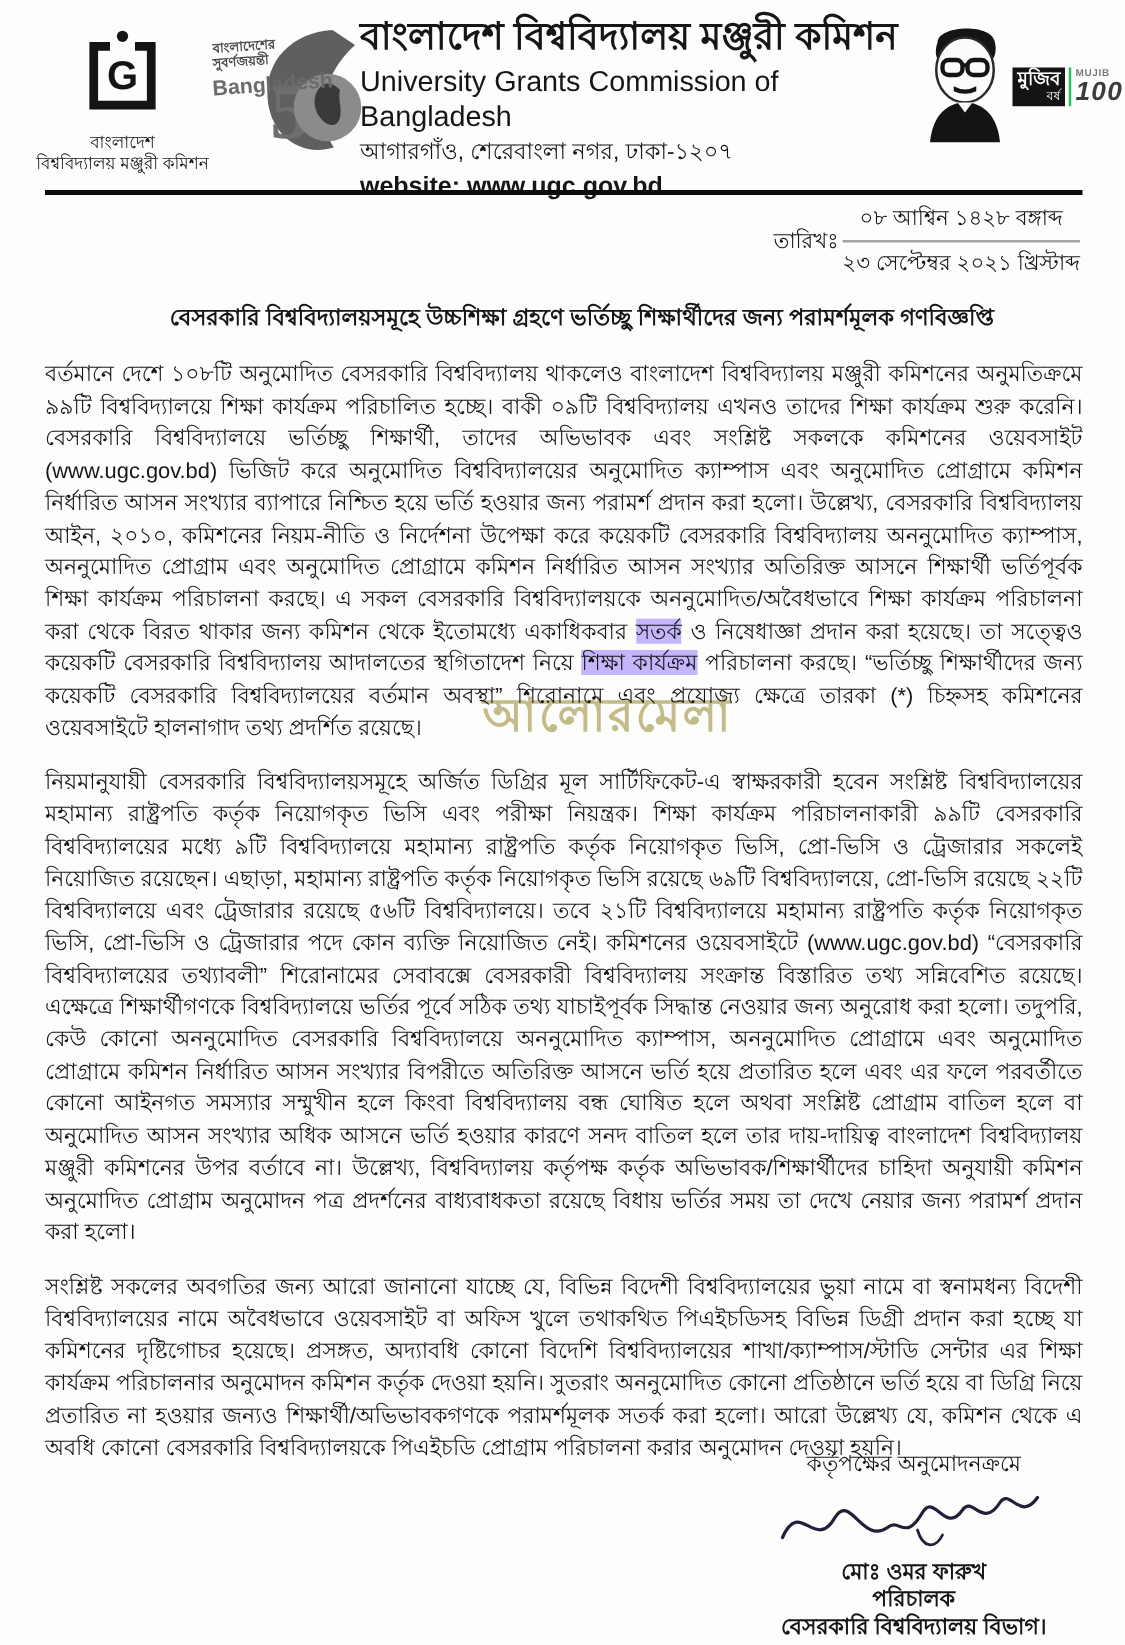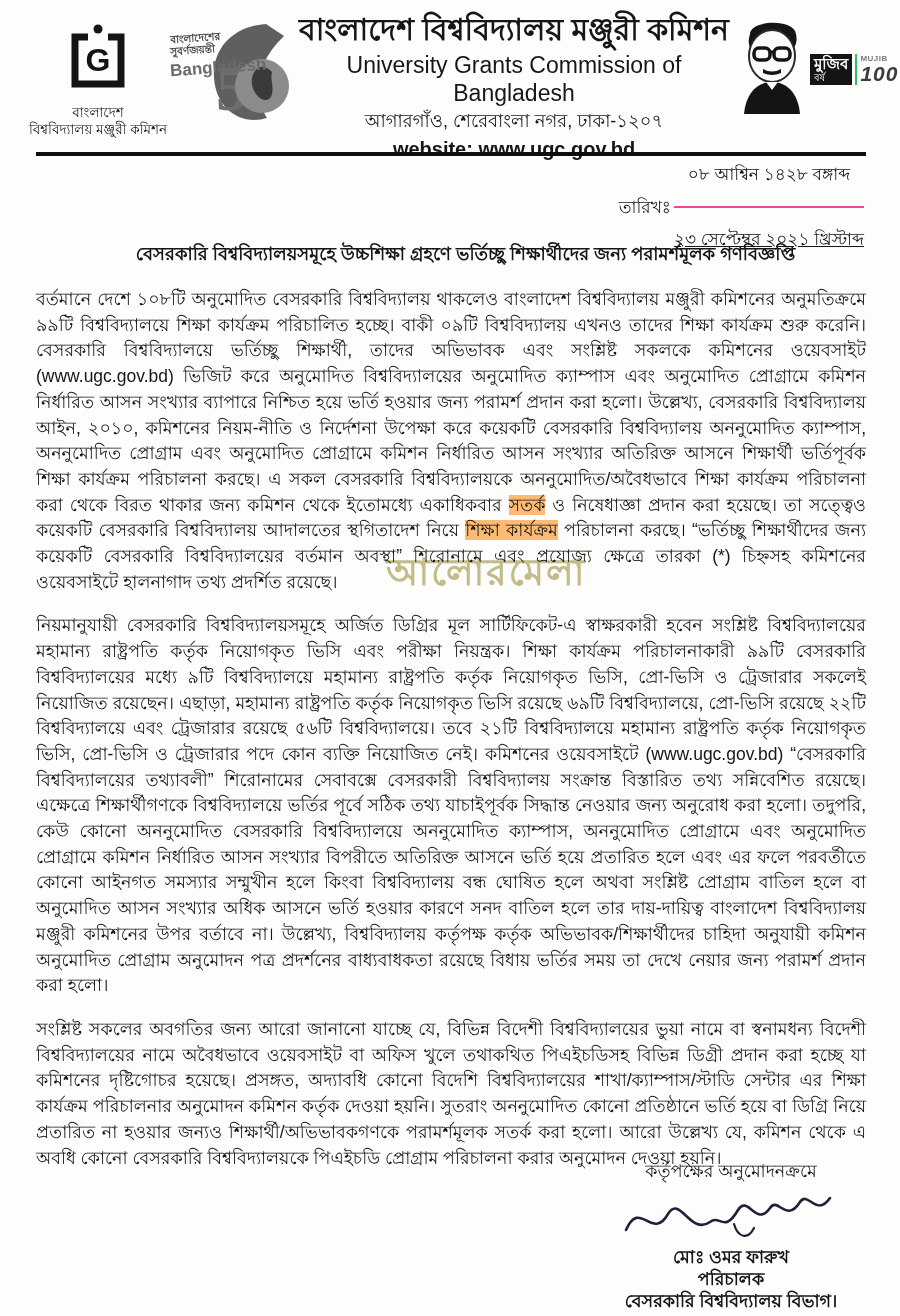--- a/index.html
+++ b/index.html
@@ -8,49 +8,49 @@
     background:#fdfdfb;color:#161616;overflow:hidden;
     font-family:"Liberation Sans", sans-serif;
   }
   
   .ugc-logo{position:absolute;left:28px;top:22px;width:140px;text-align:center;}
   .ugc-logo .caption{font-size:13.5px;font-weight:normal;line-height:17px;margin-top:6px;}
   .bd50-logo{position:absolute;left:170px;top:22px;width:128px;height:110px;}
   .bd50-texts{position:absolute;left:0;top:8px;z-index:2;text-align:left;}
   .bd50-texts .bn{display:block;font-size:10.5px;color:#4a4a4a;font-weight:bold;line-height:12px;transform:rotate(-4deg);}
   .bd50-texts .en{display:block;font-size:17px;color:#6b6b6b;font-weight:bold;margin-top:4px;transform:rotate(-4deg);}
-  .head-center{position:absolute;left:288px;top:12px;width:452px;text-align:center;}
+  .head-center{position:absolute;left:288px;top:12px;width:452px;text-align:left;}
   .head-org-bn{font-size:30px;font-weight:bold;line-height:36px;}
   .head-org-en{font-size:23px;font-weight:normal;line-height:28px;margin-top:3px;}
   .head-address{font-size:18px;line-height:23px;margin-top:3px;}
   .head-website{font-size:20px;font-weight:bold;line-height:25px;margin-top:4px;}
   .mujib-logo{position:absolute;right:18px;top:14px;width:150px;height:110px;}
   .mujib-right{position:absolute;left:78px;top:40px;display:flex;align-items:flex-start;}
-  .mujib-badge{background:#141414;color:#fff;padding:2px 4px;text-align:left;}
+  .mujib-badge{background:#141414;color:#fff;padding:2px 4px;text-align:right;}
   .mujib-badge .l1{font-size:15px;font-weight:bold;line-height:16px;}
   .mujib-badge .l2{font-size:10px;line-height:11px;}
   .mujib-100{margin-left:3px;border-left:2px solid #22c55e;padding-left:3px;}
   .mujib-100 .en{font-size:8px;color:#7a7a7a;font-weight:bold;line-height:9px;letter-spacing:0.5px;}
   .mujib-100 .num{font-size:21px;color:#3c3c3c;font-weight:bold;line-height:22px;letter-spacing:1px;font-style:italic;}
   .rule{position:absolute;left:36px;right:34px;top:152px;height:4px;background:#0d0d0d;}
   
   .memo{position:absolute;left:55px;top:184px;font-size:17.5px;}
   .dateblock{position:absolute;right:36px;top:161px;display:flex;align-items:center;font-size:17px;}
   .datestack{margin-left:3px;text-align:center;}
-  .datestack .top{padding:0 5px 17px;border-bottom:2px solid #ec4899;}
-  .datestack .bottom{padding-top:18px;text-decoration:underline;}
+  .datestack .top{padding:0 5px 3px;border-bottom:2px solid #a3a3a3;}
+  .datestack .bottom{padding-top:3px;}
   
   .subject{position:absolute;left:0;right:0;top:240px;text-align:center;font-weight:bold;font-size:18px;padding-left:31px;}
   
   .watermark{position:absolute;left:386px;top:543px;z-index:0;font-size:37px;font-weight:bold;
     color:#b5ad6e;opacity:0.8;letter-spacing:2px;}
   .body-text{position:absolute;left:36px;width:830px;top:287px;z-index:1;
     font-size:17.5px;line-height:25.7px;text-align:justify;}
   .body-text p{margin:0 0 18px 0;}
-  .hl{background:#fdba74;}
+  .hl{background:#c4b5fd;}
   
   .signature{position:absolute;right:24px;top:1160px;width:290px;text-align:center;
     font-size:17.5px;line-height:22px;z-index:1;}
   .signature .approval{margin-bottom:2px;}
   .sig-scribble{height:62px;}
   .signature .name,.signature .designation,.signature .division{font-weight:bold;}
 </style>
 </head>
 <body>
 

